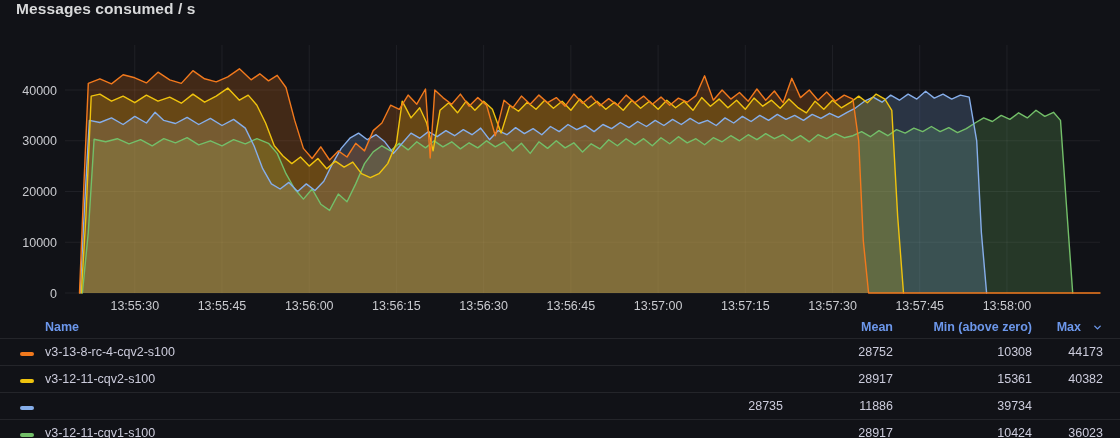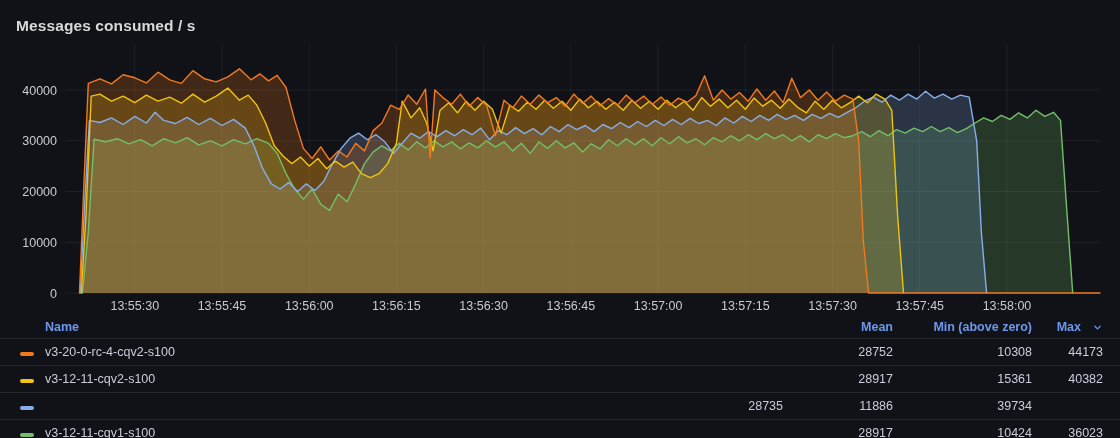--- a/index.html
+++ b/index.html
@@ -4,21 +4,21 @@
 <style>
   html,body{margin:0;padding:0;}
   body{
     width:1120px;height:438px;overflow:hidden;position:relative;
     background:#111217;
     font-family:"Liberation Sans",sans-serif;
     -webkit-font-smoothing:antialiased;
   }
   .panel{position:absolute;inset:0;}
   .panel-title{
-    position:absolute;top:17px;left:16px;margin:0;
+    position:absolute;top:0;left:16px;margin:0;
     font-size:15.5px;font-weight:600;color:#D8D9DA;letter-spacing:.1px;
     cursor:pointer;
   }
   #chart-svg{position:absolute;top:0;left:0;}
   svg text{font-family:"Liberation Sans",sans-serif;}
   .tick-label{fill:#C9CACF;font-size:12.5px;}
   .gridline{stroke:rgba(204,204,220,0.08);stroke-width:1;}
   .series-line{fill:none;stroke-width:1.4;stroke-linejoin:round;stroke-linecap:round;}
 
   .legend{position:absolute;top:316px;left:0;width:1120px;}
@@ -96,21 +96,21 @@
       <span class="col-max-wrap">
         <span>Max</span>
         <svg width="11" height="11" viewBox="0 0 16 16">
           <path d="M4 6l4 4 4-4" stroke="#6C97EB" stroke-width="2" fill="none" stroke-linecap="round" stroke-linejoin="round"></path>
         </svg>
       </span>
     </div>
     <div id="legend-rows">
         <div class="legend-grid legend-row">
           <span><span class="swatch" style="background: rgb(242, 121, 29);"></span></span>
-          <span class="series-name">v3-20-0-rc-4-cqv2-s100</span>
+          <span class="series-name">v3-13-8-rc-4-cqv2-s100</span>
           <span class="num">28752</span>
           <span class="num">10308</span>
           <span class="num">44173</span>
         </div>
         <div class="legend-grid legend-row">
           <span><span class="swatch" style="background: rgb(239, 195, 14);"></span></span>
           <span class="series-name">v3-12-11-cqv2-s100</span>
           <span class="num">28917</span>
           <span class="num">15361</span>
           <span class="num">40382</span>

